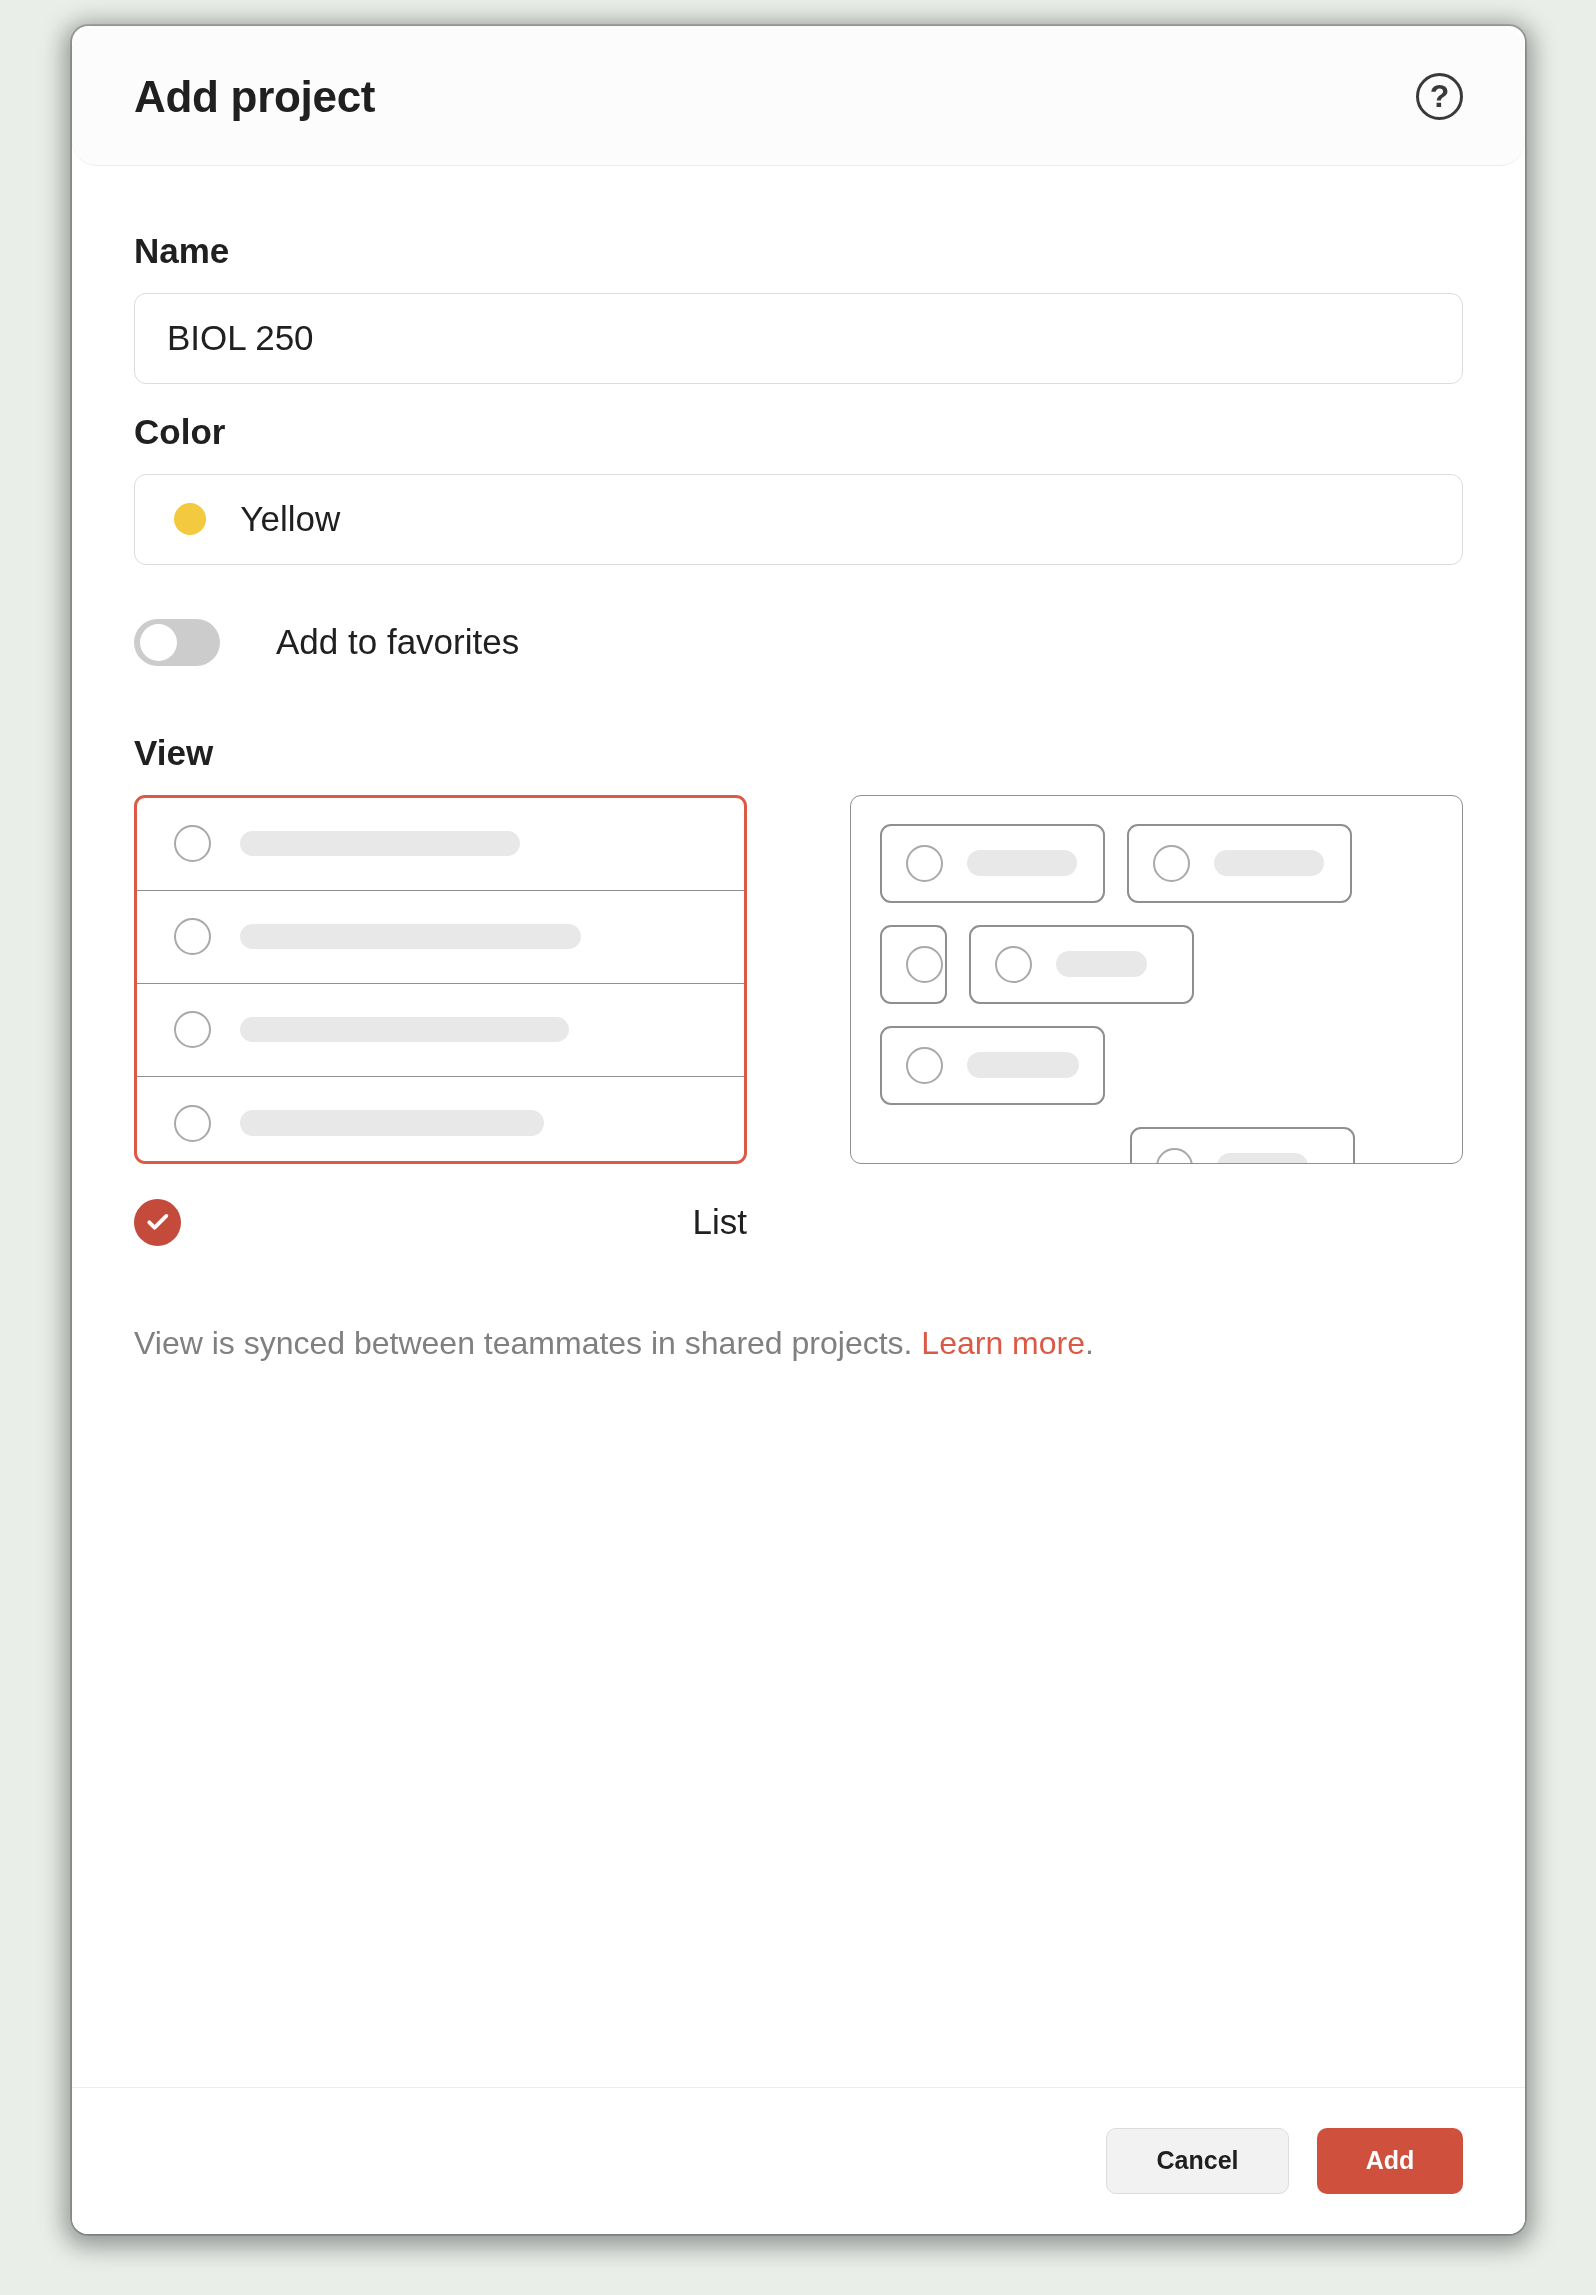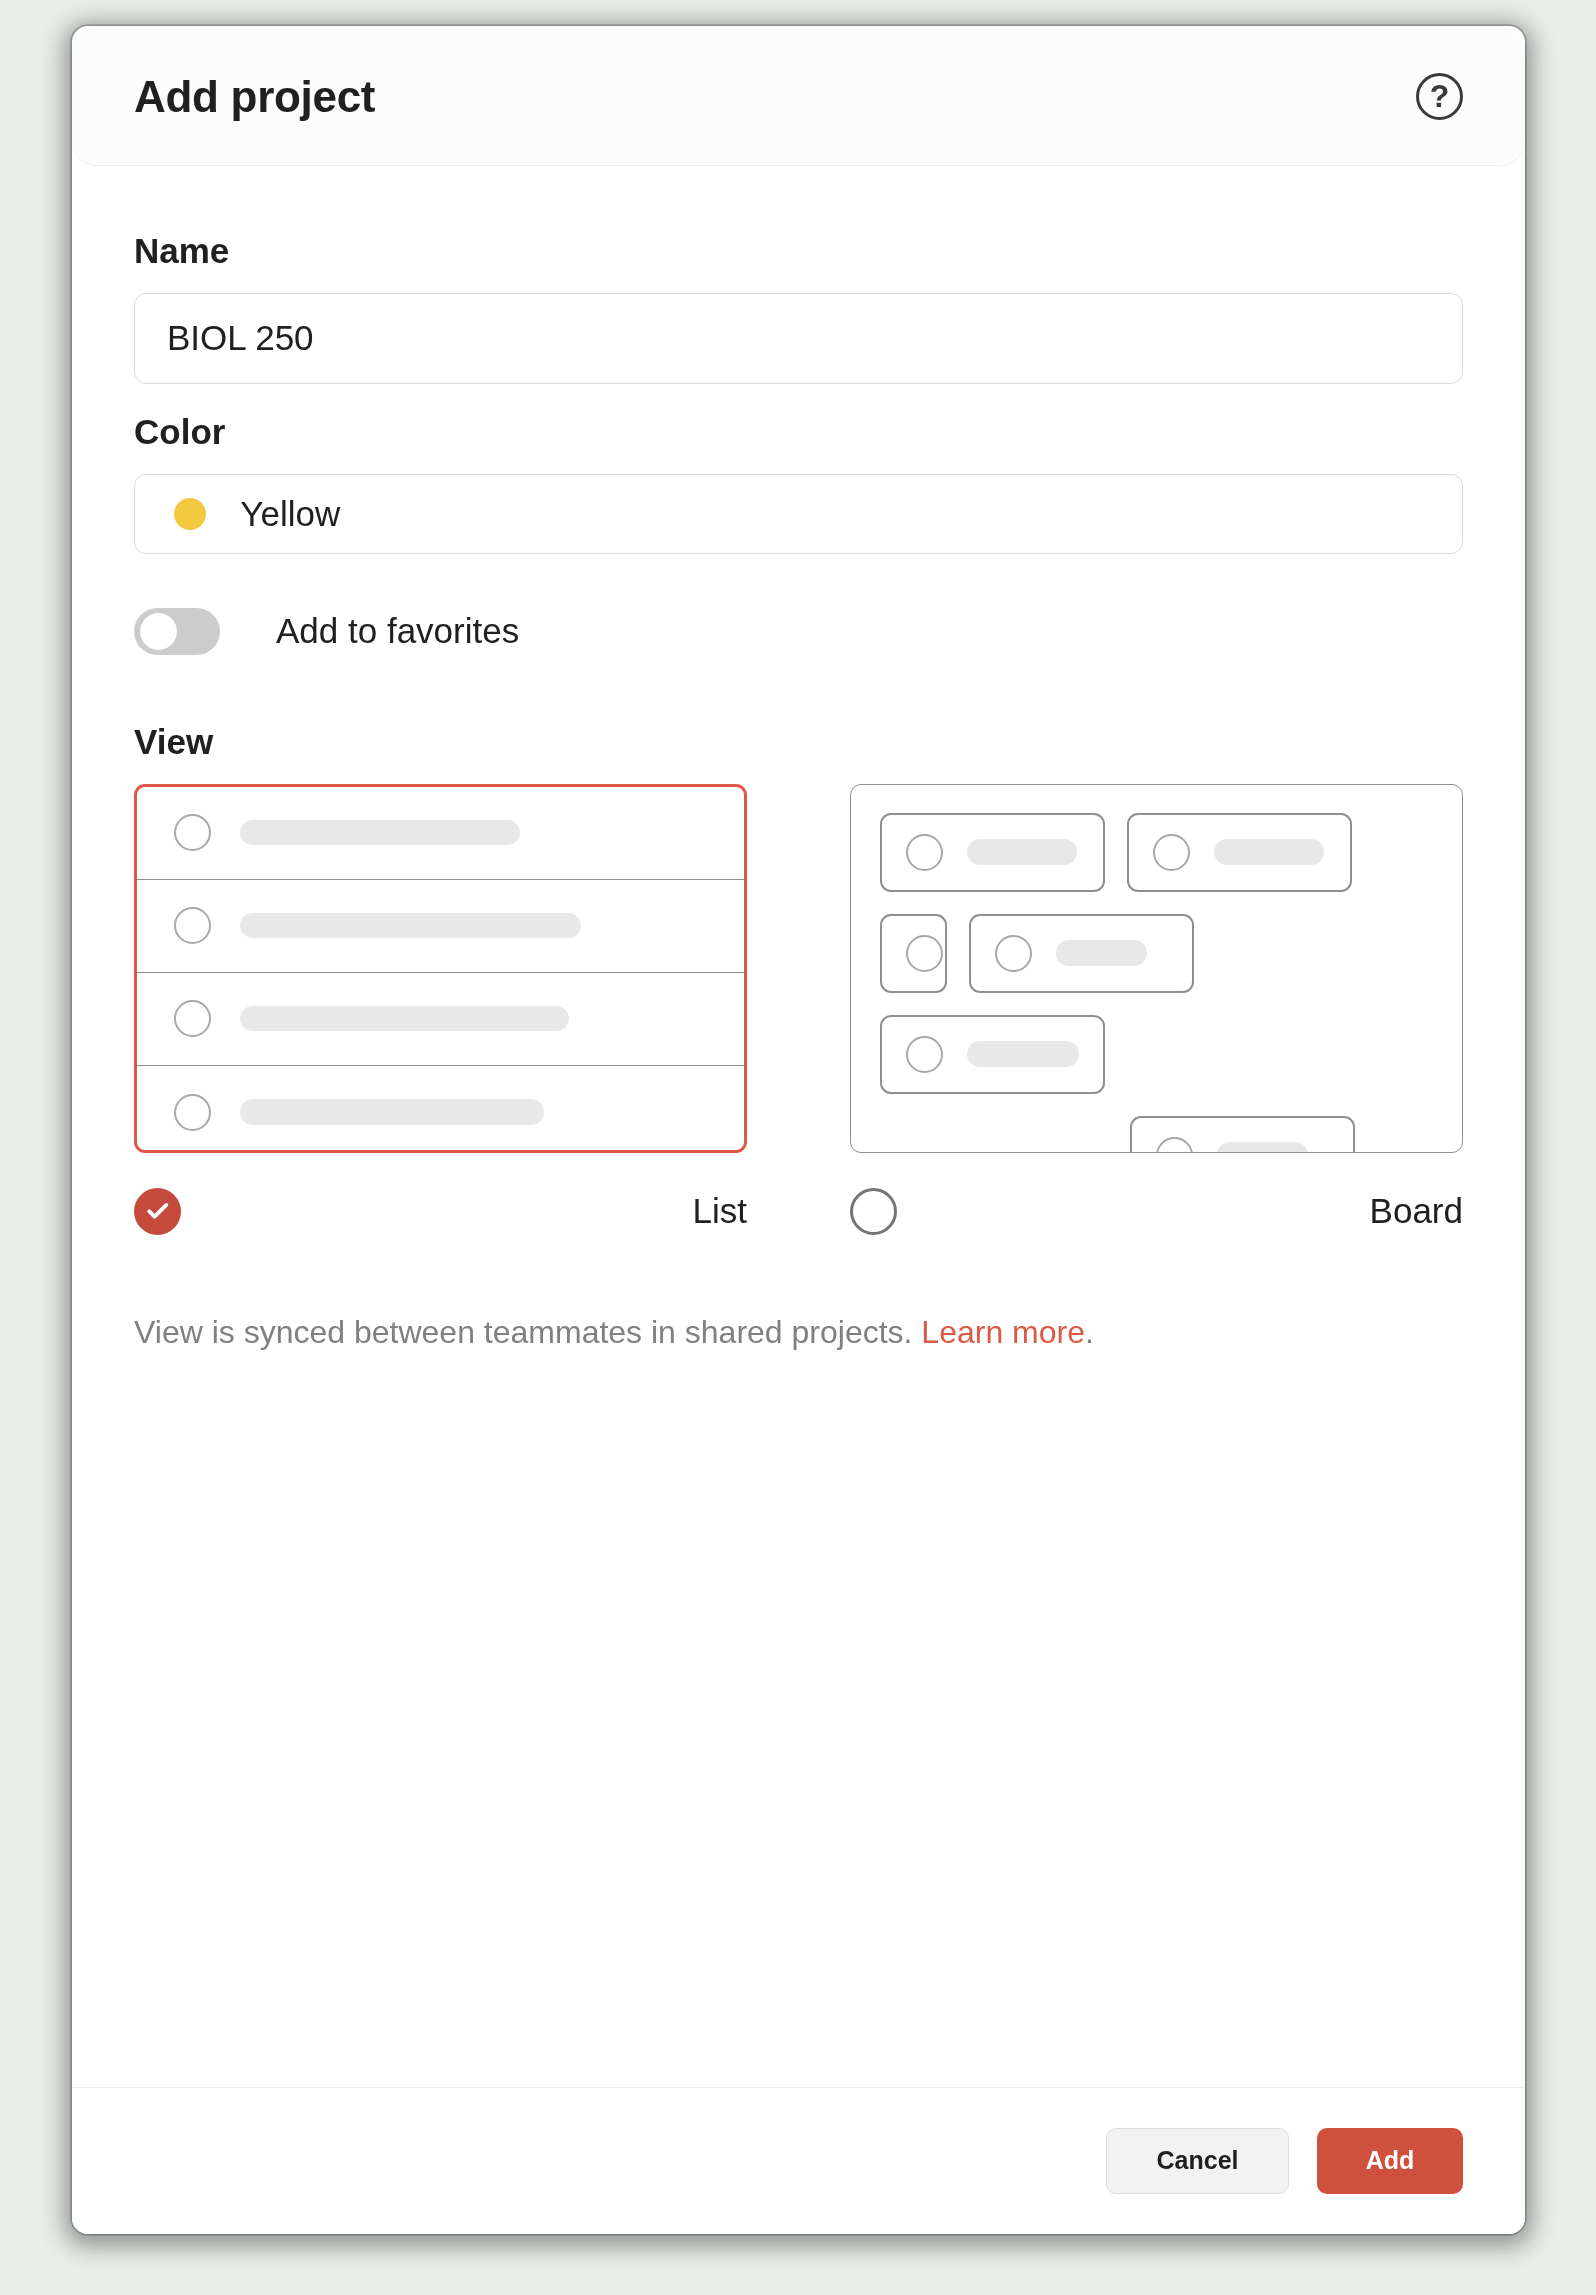--- a/index.html
+++ b/index.html
@@ -61,21 +61,21 @@
     height: 91px;
     border: 1.8px solid #dcdcdc;
     border-radius: 12px;
     font-size: 35px;
     color: #202020;
     padding: 0 32px;
     background: #fff;
   }
   .color-select {
     width: 100%;
-    height: 80px;
+    height: 91px;
     border: 1.8px solid #dcdcdc;
     border-radius: 12px;
     display: flex;
     align-items: center;
     padding: 0 32px;
     gap: 34px;
     cursor: pointer;
     background: #fff;
   }
   .color-swatch {
@@ -296,24 +296,20 @@
                 <span class="circ"></span>
                 <span class="bar" style="width:122px"></span>
               </div>
             <div class="card w4">
                 <span class="circ"></span>
                 <span class="bar" style="width:91px"></span>
               </div>
 
           </div>
         </div>
-        <div class="view-radio-row">
-          <div class="radio unchecked"></div>
-          <span class="view-name">Board</span>
-        </div>
       </div>
 
     </div>
 
     <div class="hint">
       <span>View is synced between teammates in shared projects. </span><a href="#">Learn more</a><span>.</span>
     </div>
 
   </div>
 

